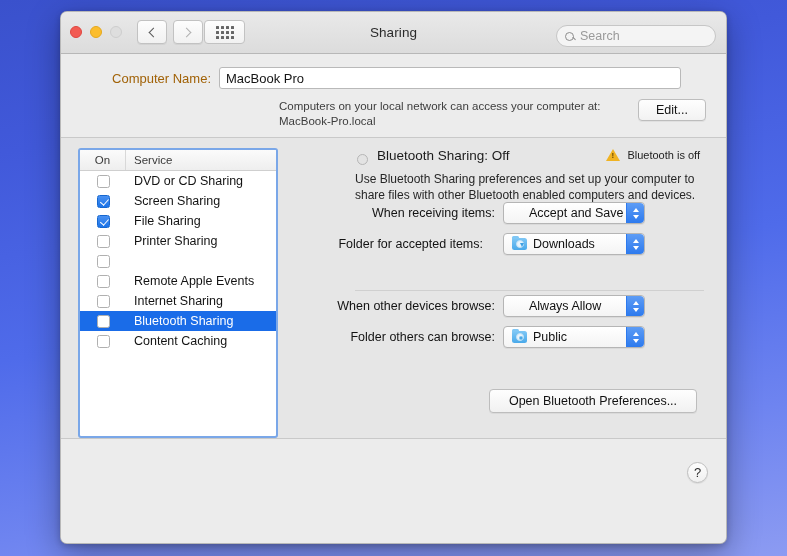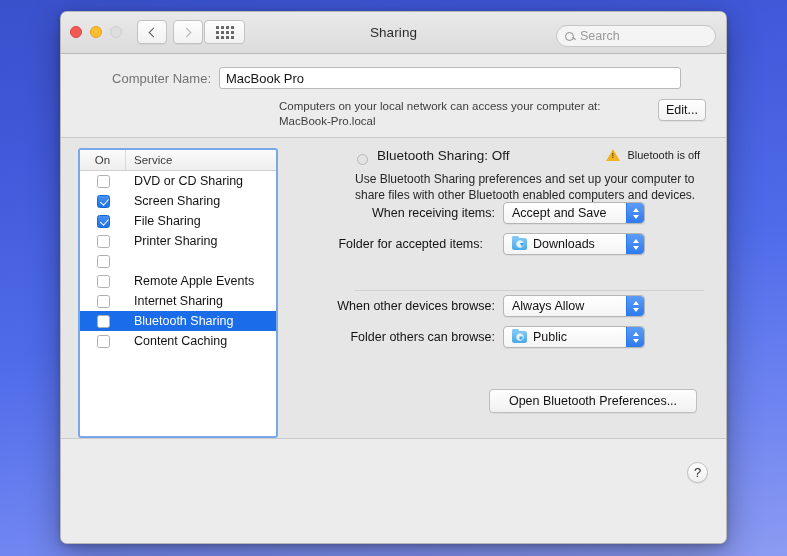--- a/index.html
+++ b/index.html
@@ -88,37 +88,37 @@
   
   #name-section {
     position: relative;
     height: 84px;
     background: #ececec;
     border-bottom: 1px solid #c9c9c9;
     padding-top: 13px;
   }
   .row-name { display: flex; align-items: center; }
   .lbl-computer {
-    width: 158px; text-align: right; font-size: 13px; color: #737373; padding-right: 8px;
+    width: 158px; text-align: right; font-size: 13px; color: #a16207; padding-right: 8px;
   }
   #computer-name {
     width: 462px; height: 22px;
     border: 1px solid #b9b9b9;
     border-radius: 3px;
     background: #fff;
     font-family: inherit; font-size: 13px; color: #141414;
     padding: 0 6px; outline: none;
   }
   .helper {
     position: absolute; left: 218px; top: 45px;
     font-size: 11.5px; color: #3d3d3d; line-height: 15px;
   }
   #edit-btn {
     position: absolute; right: 20px; top: 45px;
-    width: 48px; height: 22px;
+    width: 68px; height: 22px;
     background: linear-gradient(180deg,#fefefe,#f2f2f2);
     border: 1px solid #bdbdbd; border-radius: 4px;
     font-family: inherit; font-size: 12.5px; color: #131313;
     box-shadow: 0 1px 0 rgba(0,0,0,0.05);
   }
 
   
   #body { position: relative; height: 300px; background: #e6e6e6; }
 
   
@@ -201,21 +201,21 @@
   .field-label { font-size: 12.5px; color: #131313; text-align: right; }
 
   .popup {
     height: 22px; border-radius: 4px;
     background: linear-gradient(180deg,#ffffff,#f4f4f4);
     border: 1px solid #b5b5b5;
     display: flex; align-items: center;
     position: relative;
     box-shadow: 0 1px 0 rgba(0,0,0,0.05);
   }
-  .popup .ptext { font-size: 12.5px; color: #111; padding-left: 8px; white-space: nowrap; }
+  .popup .ptext { font-size: 12.5px; color: #111; padding-left: 25px; white-space: nowrap; }
   .stepper {
     position: absolute; right: 0; top: 0; bottom: 0; width: 18px;
     background: linear-gradient(180deg,#5d9cf5,#2d7aee);
     border-radius: 0 4px 4px 0;
     border-left: 1px solid #2d7aee;
     display: flex; flex-direction: column; align-items: center; justify-content: center; gap: 3px;
   }
   .st-arrow { width: 0; height: 0; border-left: 3.5px solid transparent; border-right: 3.5px solid transparent; }
   .st-arrow.up { border-bottom: 4px solid #fff; }
   .st-arrow.down { border-top: 4px solid #fff; }

